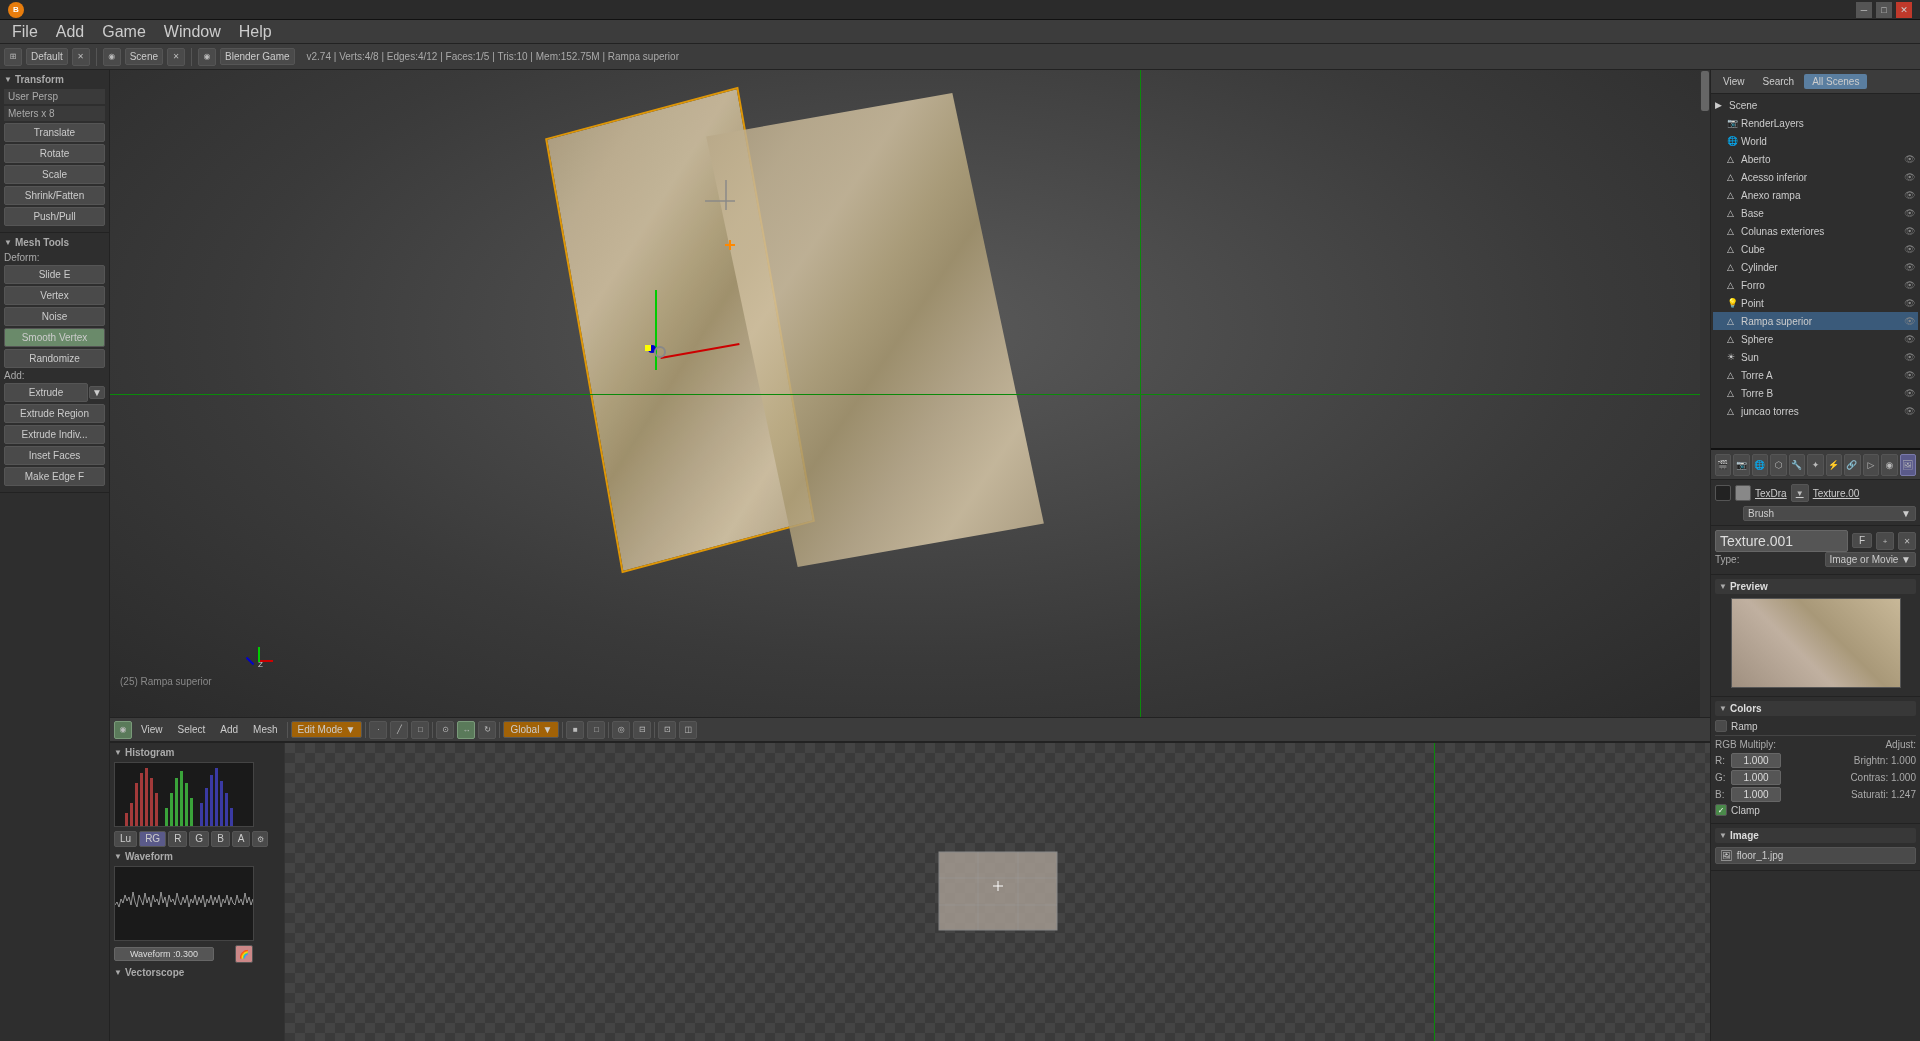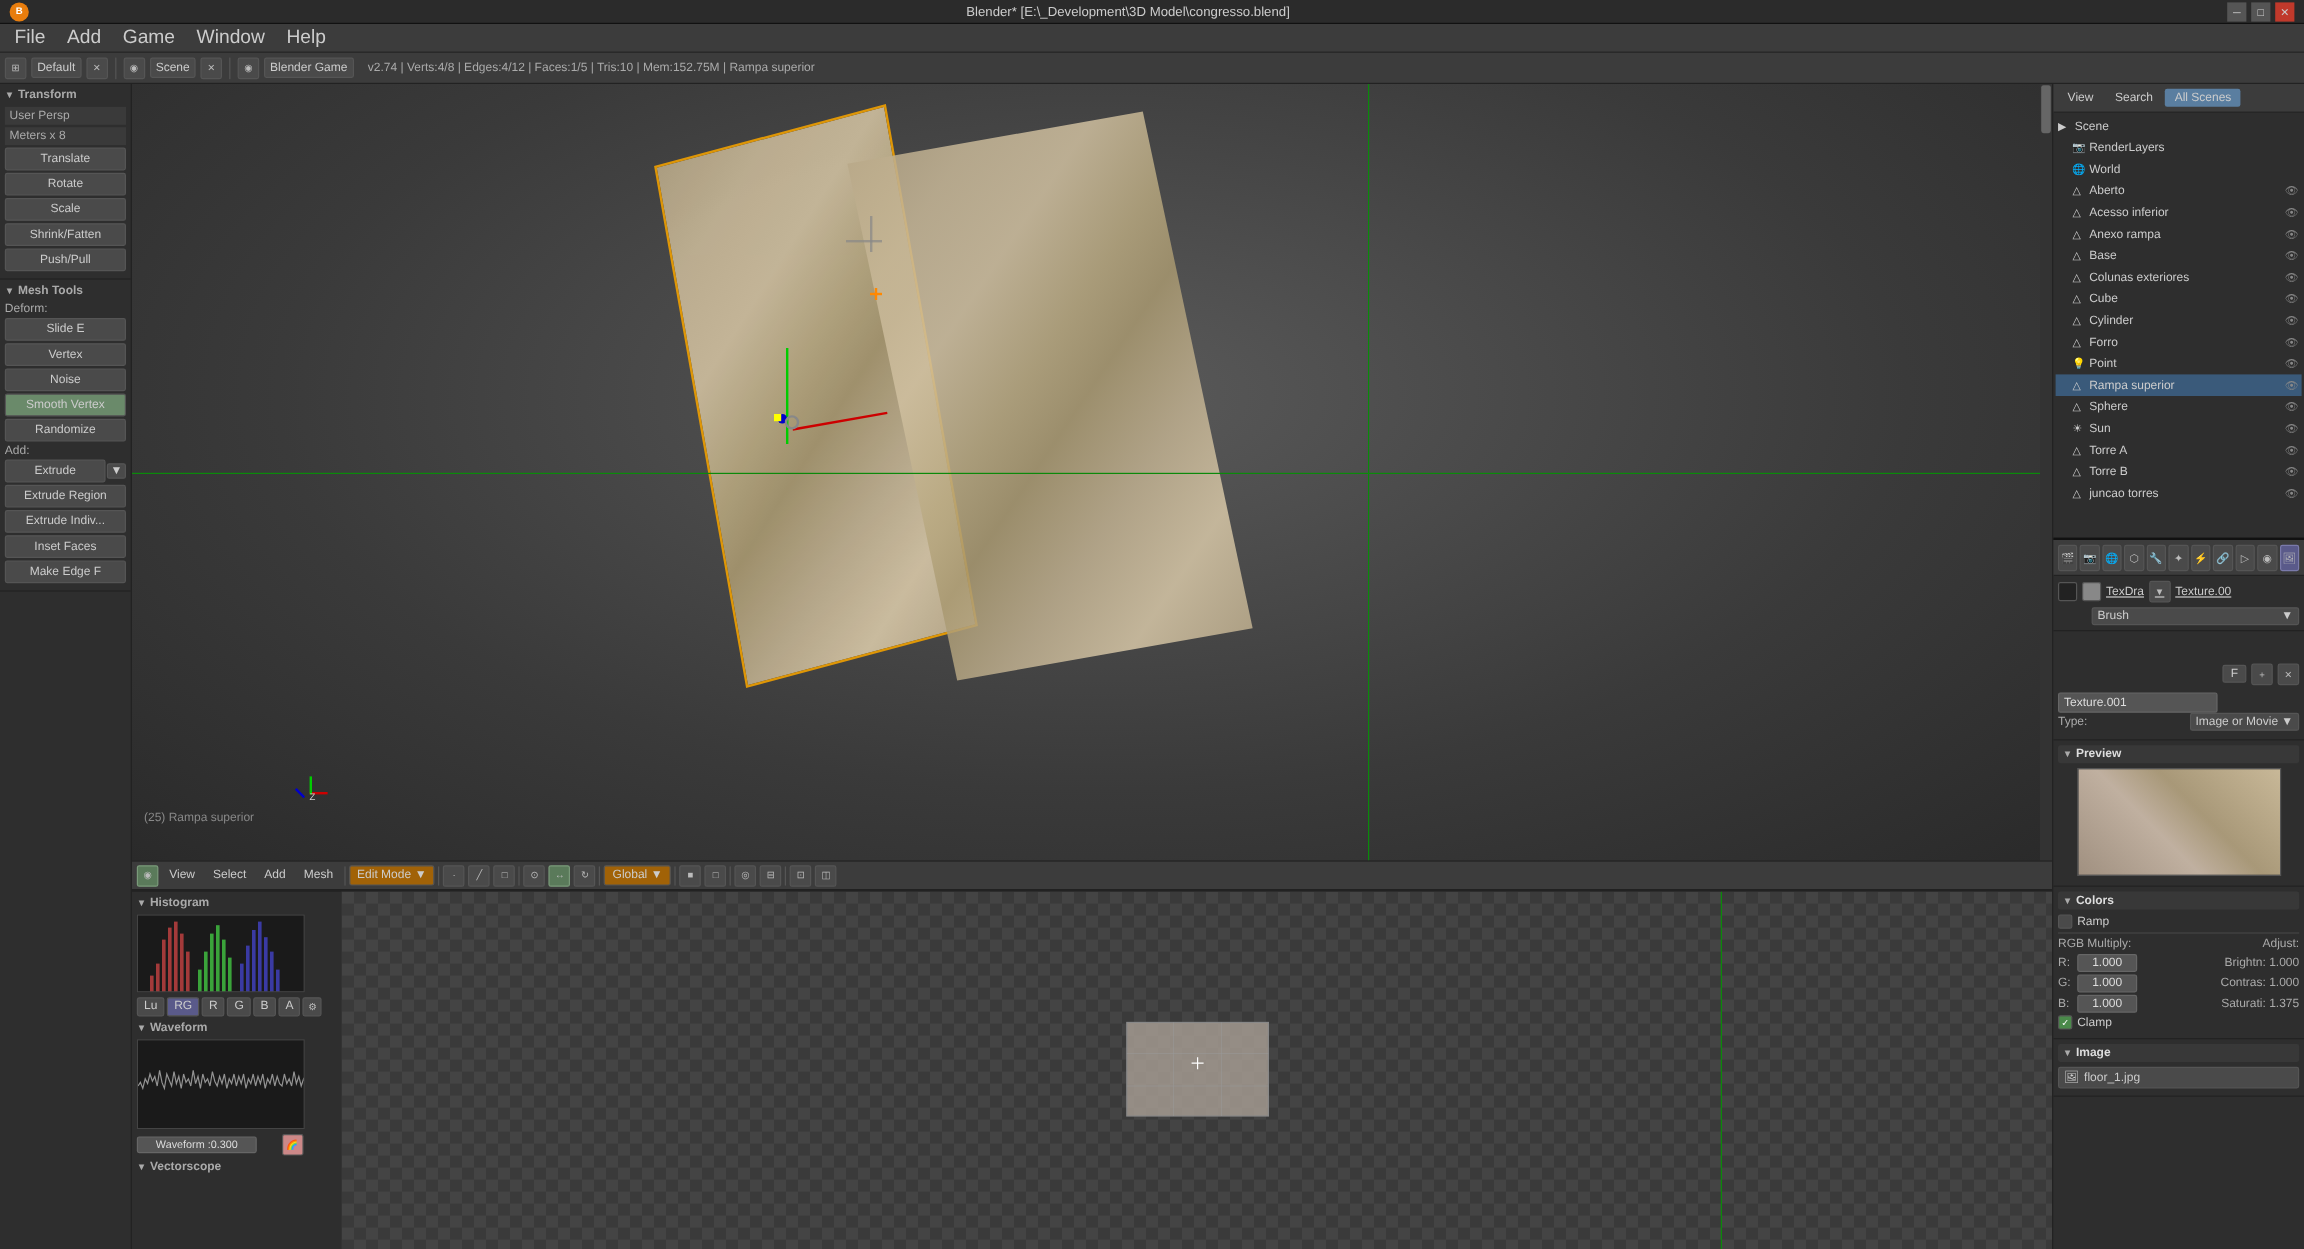--- a/index.html
+++ b/index.html
@@ -435,23 +435,22 @@
       border: 1px solid #555;
     }
 
     
     .tex-name-field {
       background: #555;
       border: 1px solid #666;
       border-radius: 2px;
       padding: 2px 4px;
       color: #ddd;
-      font-size: 10px;
+      font-size: 14px;
       width: 80px;
-      margin-top: 47px;
     }
 
     
     .num-field {
       background: #555;
       border: 1px solid #666;
       border-radius: 2px;
       padding: 1px 4px;
       color: #ddd;
       font-size: 10px;
@@ -556,21 +555,20 @@
       border: 1px solid #555;
       margin: 4px auto;
       display: block;
     }
   </style>
 </head>
 <body>
 
 <div id="title-bar">
   <div class="blender-logo">B</div>
-  <div class="title">Blender* [E:\_Development\3D Model\congresso.blend]</div>
   <div class="win-controls">
     <button class="win-btn minimize">─</button>
     <button class="win-btn restore">□</button>
     <button class="win-btn close">✕</button>
   </div>
 </div>
 
 <div id="menu-bar">
   <div class="menu-item">File</div>
   <div class="menu-item">Add</div>
@@ -1078,21 +1076,21 @@
 
         <div style="display:flex;align-items:center;gap:4px;margin-bottom:2px;">
           <span style="font-size:10px;color:#aaa;width:12px;">G:</span>
           <div class="num-field">1.000</div>
           <span style="font-size:10px;color:#aaa;flex:1;text-align:right;">Contras: 1.000</span>
         </div>
 
         <div style="display:flex;align-items:center;gap:4px;margin-bottom:2px;">
           <span style="font-size:10px;color:#aaa;width:12px;">B:</span>
           <div class="num-field">1.000</div>
-          <span style="font-size:10px;color:#aaa;flex:1;text-align:right;">Saturati: 1.375</span>
+          <span style="font-size:10px;color:#aaa;flex:1;text-align:right;">Saturati: 1.247</span>
         </div>
 
         <div class="checkbox-row">
           <div class="checkbox">✓</div>
           <span>Clamp</span>
         </div>
       </div>
 
       <div class="prop-section">
         <div class="prop-section-title">Image</div>

